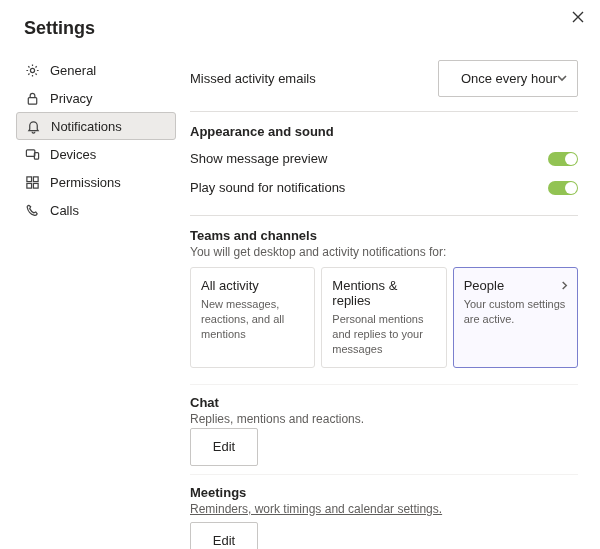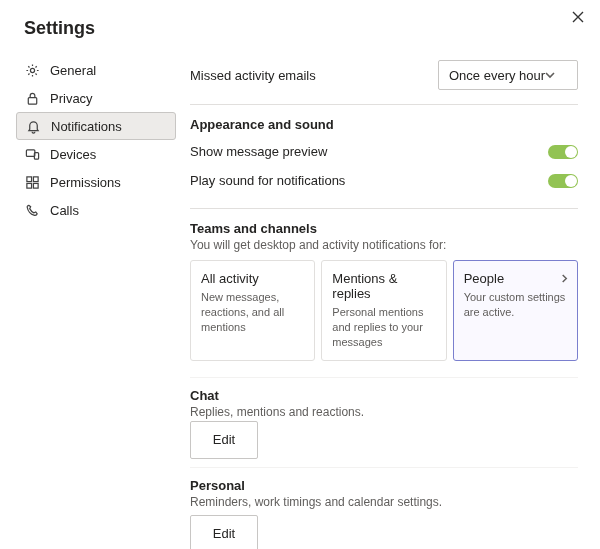--- a/index.html
+++ b/index.html
@@ -9,21 +9,21 @@
   .close svg { width:12px; height:12px; stroke:#333; stroke-width:1.4; }
   .title { position:absolute; top:18px; left:24px; font-size:18px; font-weight:600; }
   .sidebar { position:absolute; top:56px; left:16px; width:160px; }
   .nav-item { display:flex; align-items:center; gap:10px; height:28px; padding:0 8px; font-size:13px; color:#252423; border-radius:2px; }
   .nav-item .ic { width:16px; height:16px; display:flex; align-items:center; justify-content:center; }
   .nav-item .ic svg { width:15px; height:15px; stroke:#424242; stroke-width:1.3; fill:none; }
   .nav-item.selected { background:#edebe9; border:1px solid #c8c6c4; border-radius:3px; }
   .content { position:absolute; top:52px; left:190px; right:22px; bottom:0; overflow:hidden; }
   .row { display:flex; align-items:center; justify-content:space-between; padding:8px 0; }
   .label { font-size:13px; color:#252423; }
-  .select { width:140px; height:30px; border:1px solid #c8c6c4; border-radius:2px; display:flex; align-items:center; justify-content:flex-start; padding:0 10px; font-size:13px; }
+  .select { width:140px; height:37px; border:1px solid #c8c6c4; border-radius:2px; display:flex; align-items:center; justify-content:flex-end; padding:0 10px; font-size:13px; }
   .select svg { width:10px; height:10px; stroke:#605e5c; stroke-width:1.6; fill:none; }
   hr.sep { border:0; border-top:1px solid #e1dfdd; margin:6px 0 12px 0; }
   .section-title { font-size:13px; font-weight:600; margin-top:12px; margin-bottom:2px; }
   .subtitle { font-size:12px; color:#605e5c; margin-bottom:8px; }
   .toggle { width:30px; height:14px; border-radius:8px; background:#92c353; position:relative; }
   .toggle::after { content:""; position:absolute; right:1px; top:1px; width:12px; height:12px; border-radius:50%; background:#fff; }
   .cards { display:flex; gap:6px; margin-top:6px; margin-bottom:6px; }
   .card { flex:1; border:1px solid #e1dfdd; border-radius:3px; padding:10px 10px; position:relative; min-height:56px; }
   .card.selected { border:1px solid #7a7fce; background:#faf9ff; }
   .card-title { font-size:13px; margin-bottom:4px; }
@@ -154,22 +154,22 @@
         <div class="section-title" style="margin-top:0;">Chat</div>
         <div class="subtitle" style="margin-bottom:0;">Replies, mentions and reactions.</div>
       </div>
       <div class="editbtn">
           <span>Edit</span>
         </div>
     </div>
 
     <div class="listsec">
       <div class="txt">
-        <div class="section-title" style="margin-top:0;">Personal</div>
-        <div class="subtitle" style="margin-bottom:4px;">Reminders, work timings and calendar settings.</div>
+        <div class="section-title" style="margin-top:0;">Meetings</div>
+        <div class="subtitle" style="margin-bottom:4px;text-decoration:underline;">Reminders, work timings and calendar settings.</div>
       </div>
       <div class="editbtn">
           <span>Edit</span>
         </div>
     </div>
 
     <div class="listsec">
       <div class="txt">
         <div class="section-title" style="margin-top:0;">People</div>
       </div>

